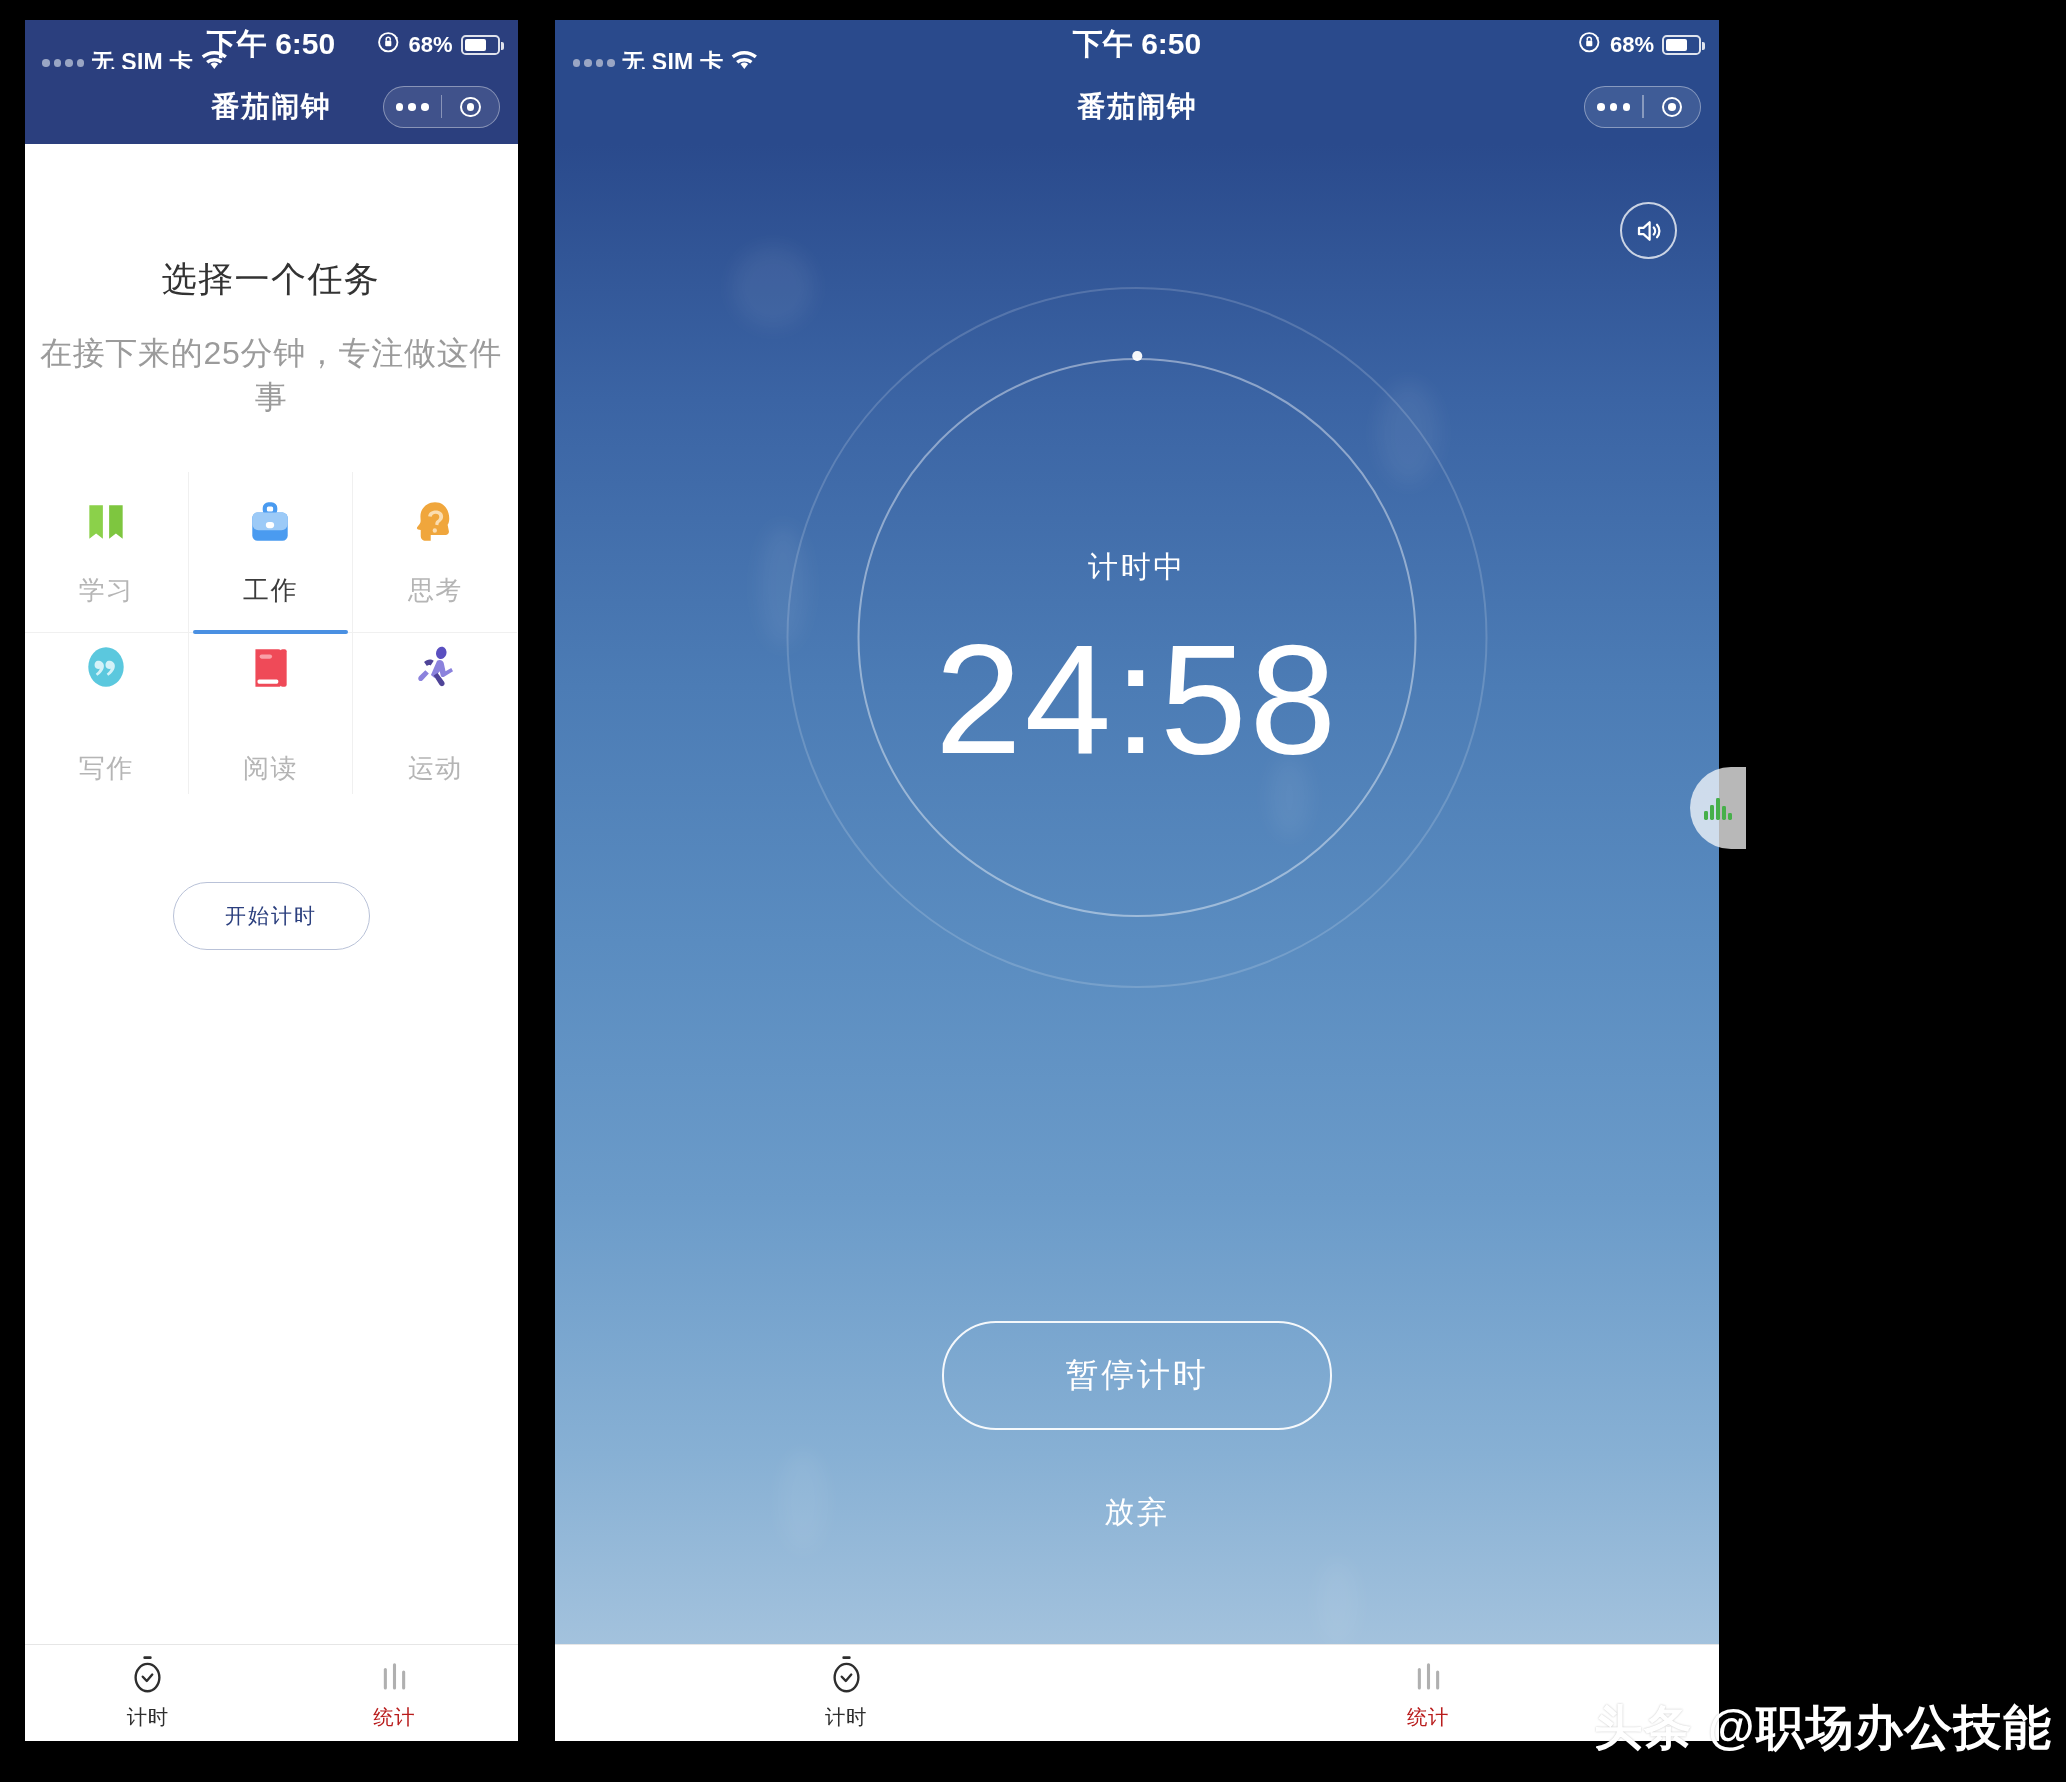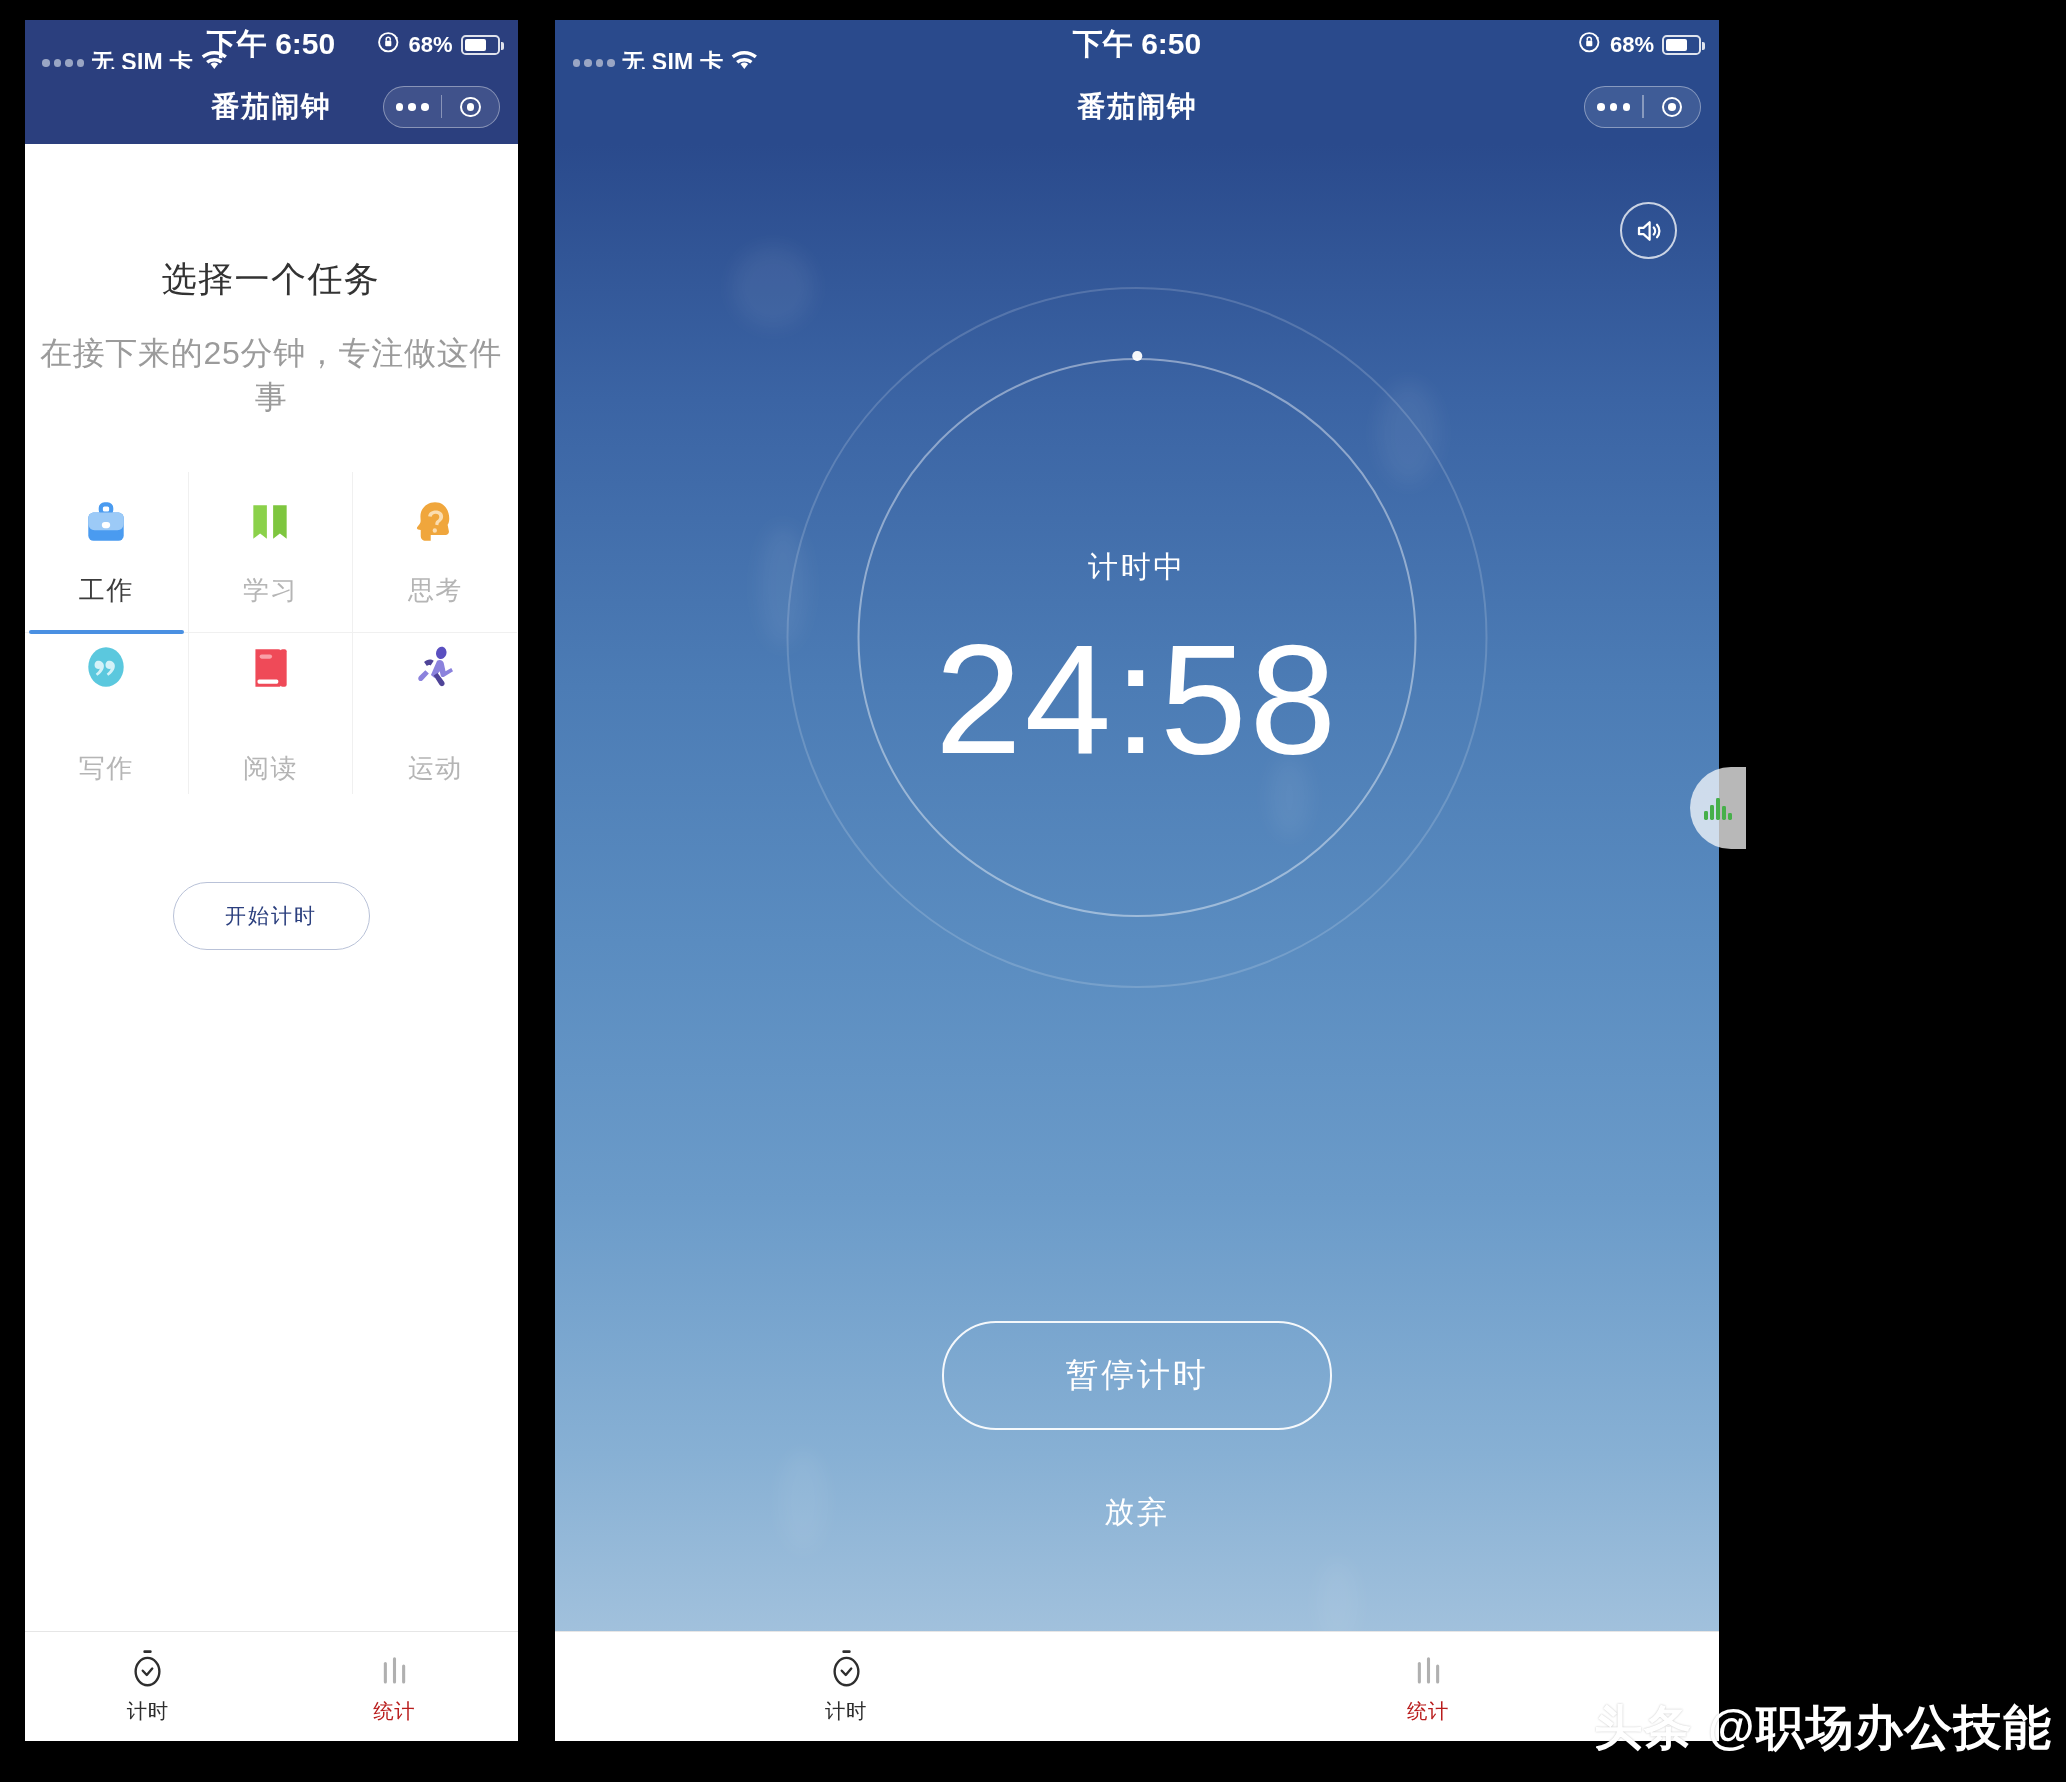--- a/index.html
+++ b/index.html
@@ -114,21 +114,21 @@
   .start-wrap { margin-top: 88px; display: flex; justify-content: center; }
   .start-btn {
     width: 197px; height: 68px; border-radius: 34px;
     border: 1.4px solid #b9c2d8; background: #fff;
     display: flex; align-items: center; justify-content: center;
     color: #2b3f7e; font-size: 21px; letter-spacing: 2px;
   }
 
   
   .tabbar {
-    position: absolute; left: 0; right: 0; bottom: 0; height: 110px;
+    position: absolute; left: 0; right: 0; bottom: 0; height: 97px;
     background: #fff; border-top: 1.4px solid #e6e6e6;
     display: flex;
   }
   .tab {
     flex: 1; display: flex; flex-direction: column; align-items: center; justify-content: center;
     gap: 8.2px;
   }
   .tab-label { font-size: 20.4px; letter-spacing: 0.7px; }
   .tab.active .tab-label { color: #2e2e2e; }
   .tab.inactive .tab-label { color: #b91c1c; }
@@ -280,40 +280,40 @@
 
     <div class="left-body">
 
       <div class="heading-wrap">
         <div class="pg-title">选择一个任务</div>
         <div class="pg-sub">在接下来的25分钟，专注做这件事</div>
       </div>
 
       <div class="task-grid">
 
+        <div class="task-cell">
+          <span class="task-icon">
+            <svg width="50" height="50" viewBox="0 0 48 48">
+              <path d="M8 8h13v32l-6.5-5L8 40z" fill="#8bd14a"></path>
+              <path d="M27 8h13v32l-6.5-5L27 40z" fill="#7ec63f"></path>
+            </svg>
+          </span>
+          <span class="task-label">学习</span>
+        </div>
+
         <div class="task-cell selected">
           <span class="task-icon">
             <svg width="50" height="50" viewBox="0 0 48 48">
               <rect x="19" y="7" width="10" height="9" rx="3.5" fill="none" stroke="#4a9bf0" stroke-width="4"></rect>
               <rect x="7" y="15" width="34" height="27" rx="5" fill="#4a9bf0"></rect>
               <path d="M7 20a5 5 0 015-5h24a5 5 0 015 5v6a6 6 0 01-6 6H13a6 6 0 01-6-6z" fill="#9ccaf7"></path>
               <rect x="20" y="24" width="8" height="6" rx="3" fill="#fff"></rect>
             </svg>
           </span>
           <span class="task-label">工作</span>
-        </div>
-
-        <div class="task-cell">
-          <span class="task-icon">
-            <svg width="50" height="50" viewBox="0 0 48 48">
-              <path d="M8 8h13v32l-6.5-5L8 40z" fill="#8bd14a"></path>
-              <path d="M27 8h13v32l-6.5-5L27 40z" fill="#7ec63f"></path>
-            </svg>
-          </span>
-          <span class="task-label">学习</span>
         </div>
 
         <div class="task-cell">
           <span class="task-icon">
             <svg width="50" height="50" viewBox="0 0 48 48">
               <path d="M24 5c-8 0-14 6.2-14 13.5 0 3.2.8 5.3-.6 7.2L7 28.8c-.7.9-.4 2 .8 2.3l2.5.7v5.6c0 2.6 2 4.6 4.6 4.6h5v-5.6h14.2c2.2 0 3.6-1.7 3.2-3.8l-1.2-6C39.6 22.5 38 5 24 5z" fill="#f0a63c"></path>
               <path d="M24.3 26.6c-.1-2.2.5-3.1 1.8-4.2 1.2-1 2-1.9 2-3.3 0-1.8-1.4-3-3.5-3-1.9 0-3.4 1-3.8 2.9l-3.4-.6c.5-3.4 3.3-5.5 7.3-5.5 4.2 0 7.1 2.3 7.1 5.8 0 2.2-1 3.6-2.7 5-1.4 1.2-1.8 1.8-1.8 3v.4zm1.6 5.6a2.1 2.1 0 11-4.2 0 2.1 2.1 0 014.2 0z" fill="#fbddb0"></path>
             </svg>
           </span>
           <span class="task-label">思考</span>

